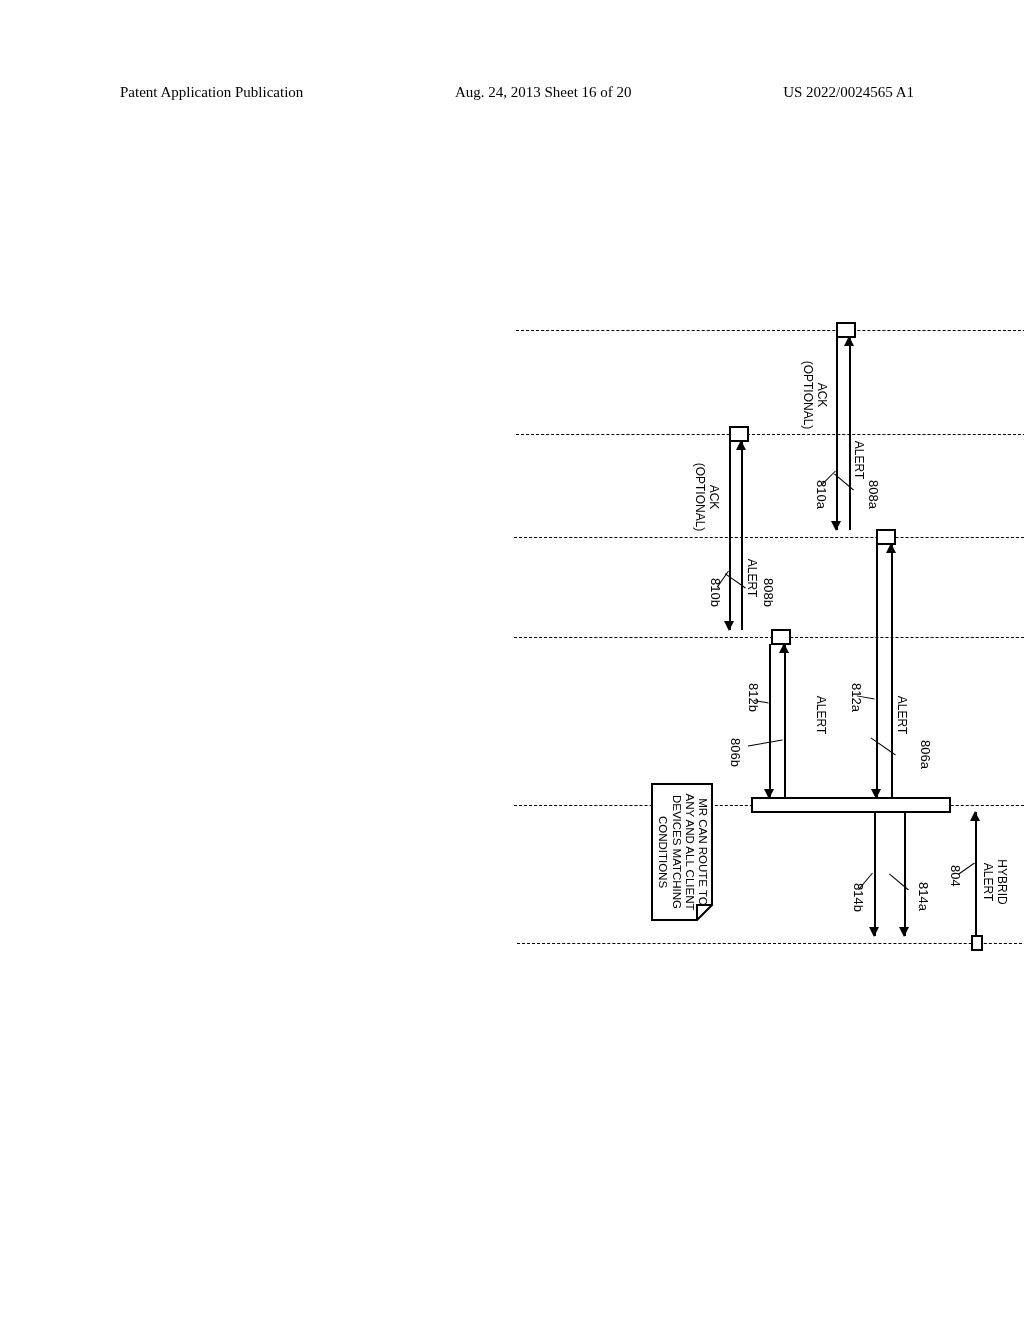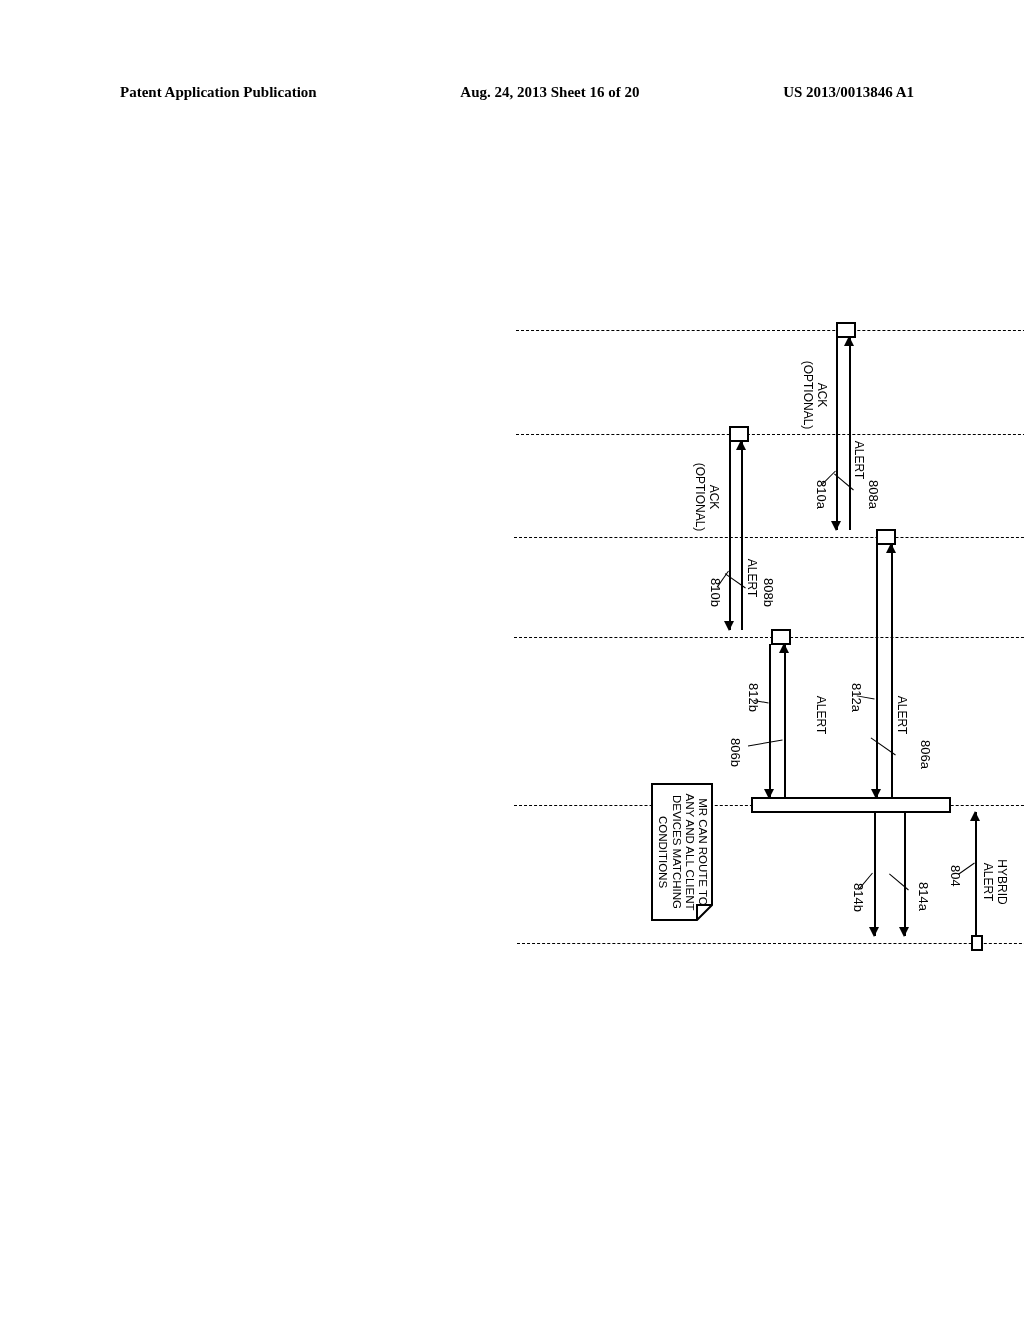--- a/index.html
+++ b/index.html
@@ -13,21 +13,21 @@
   }
   .page-header {
     position: absolute;
     top: 84px;
     left: 0;
     right: 0;
     display: flex;
     justify-content: space-between;
     padding: 0 110px 0 120px;
     font-size: 15px;
-    font-weight: bold;
+    font-weight: normal;
   }
   .diagram-wrap {
     position: absolute;
     width: 750px;
     height: 750px;
     top: 285px;
     left: 415px;
     transform: rotate(90deg);
     transform-origin: 50% 50%;
     font-family: Arial, Helvetica, sans-serif;
@@ -111,21 +111,21 @@
     border-top: 1.5px solid #000;
     transform-origin: right center;
   }
 </style>
 </head>
 <body>
 
 <div class="page-header">
   <span>Patent Application Publication</span>
   <span>Aug. 24, 2013  Sheet 16 of 20</span>
-  <span>US 2013/0013846 A1</span>
+  <span>US 2022/0024565 A1</span>
 </div>
 
 <div class="diagram-wrap">
 
   <div class="diagram">
 
     <div class="lifeline" style="left:45px;top:95px;"></div>
     <div class="lifeline" style="left:149px;top:95px;"></div>
     <div class="lifeline" style="left:252px;top:97px;"></div>
     <div class="lifeline" style="left:352px;top:97px;"></div>

